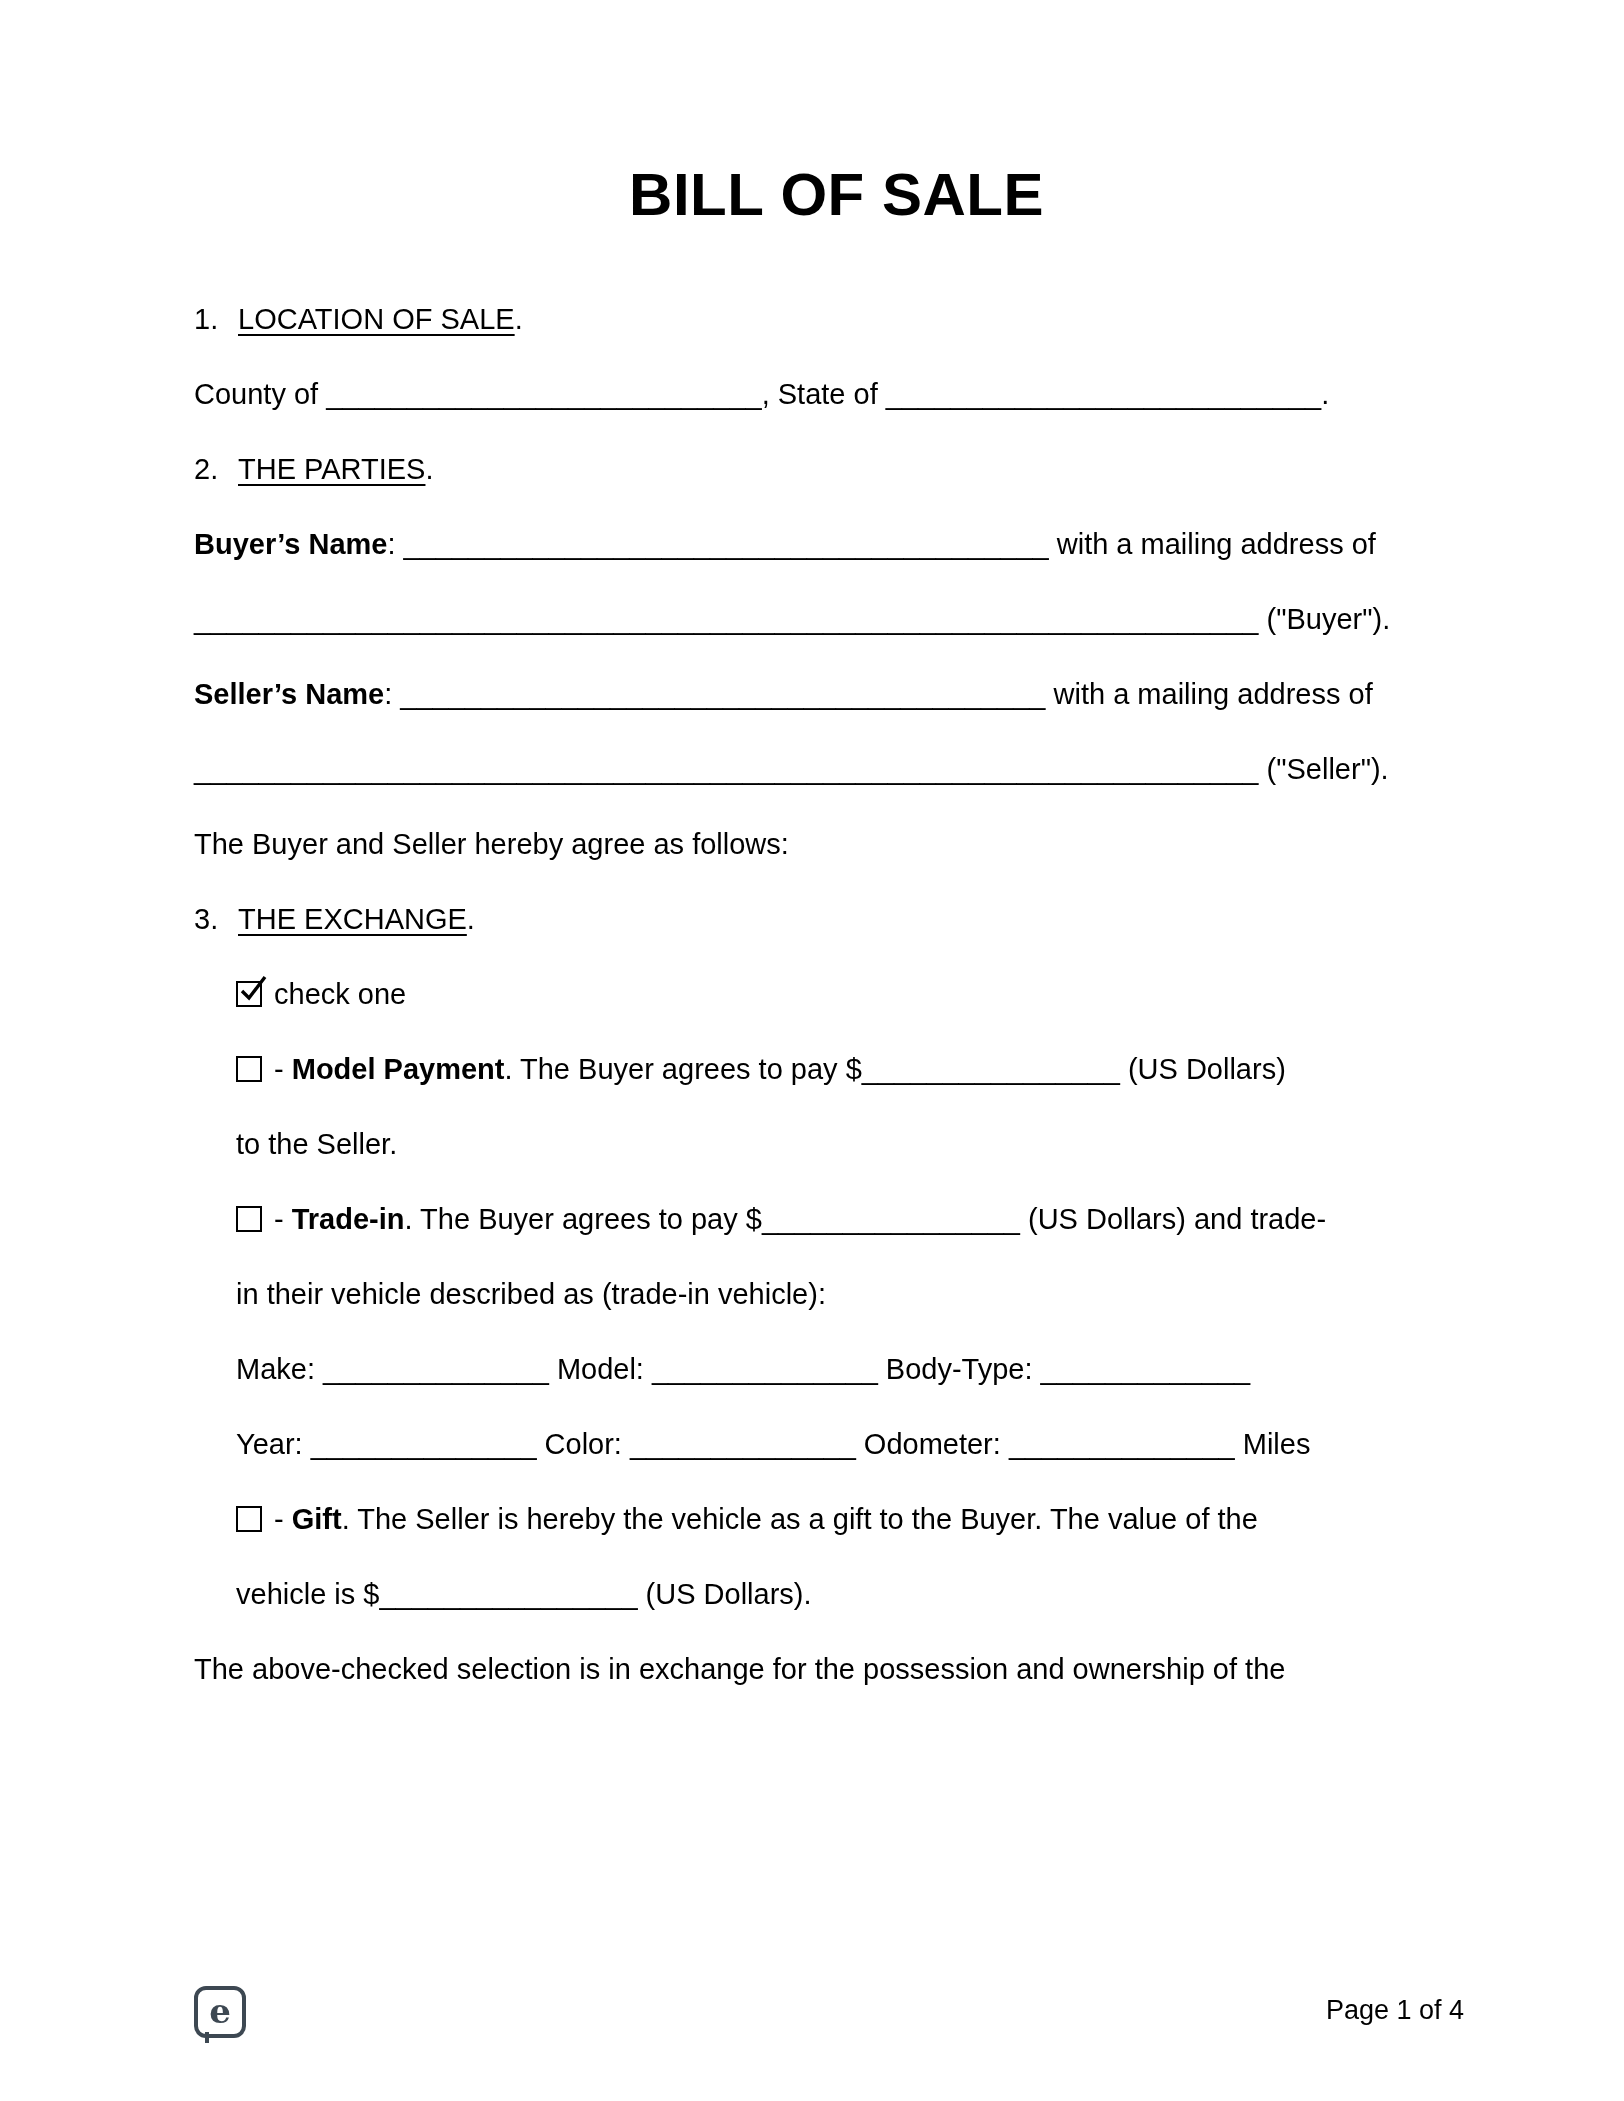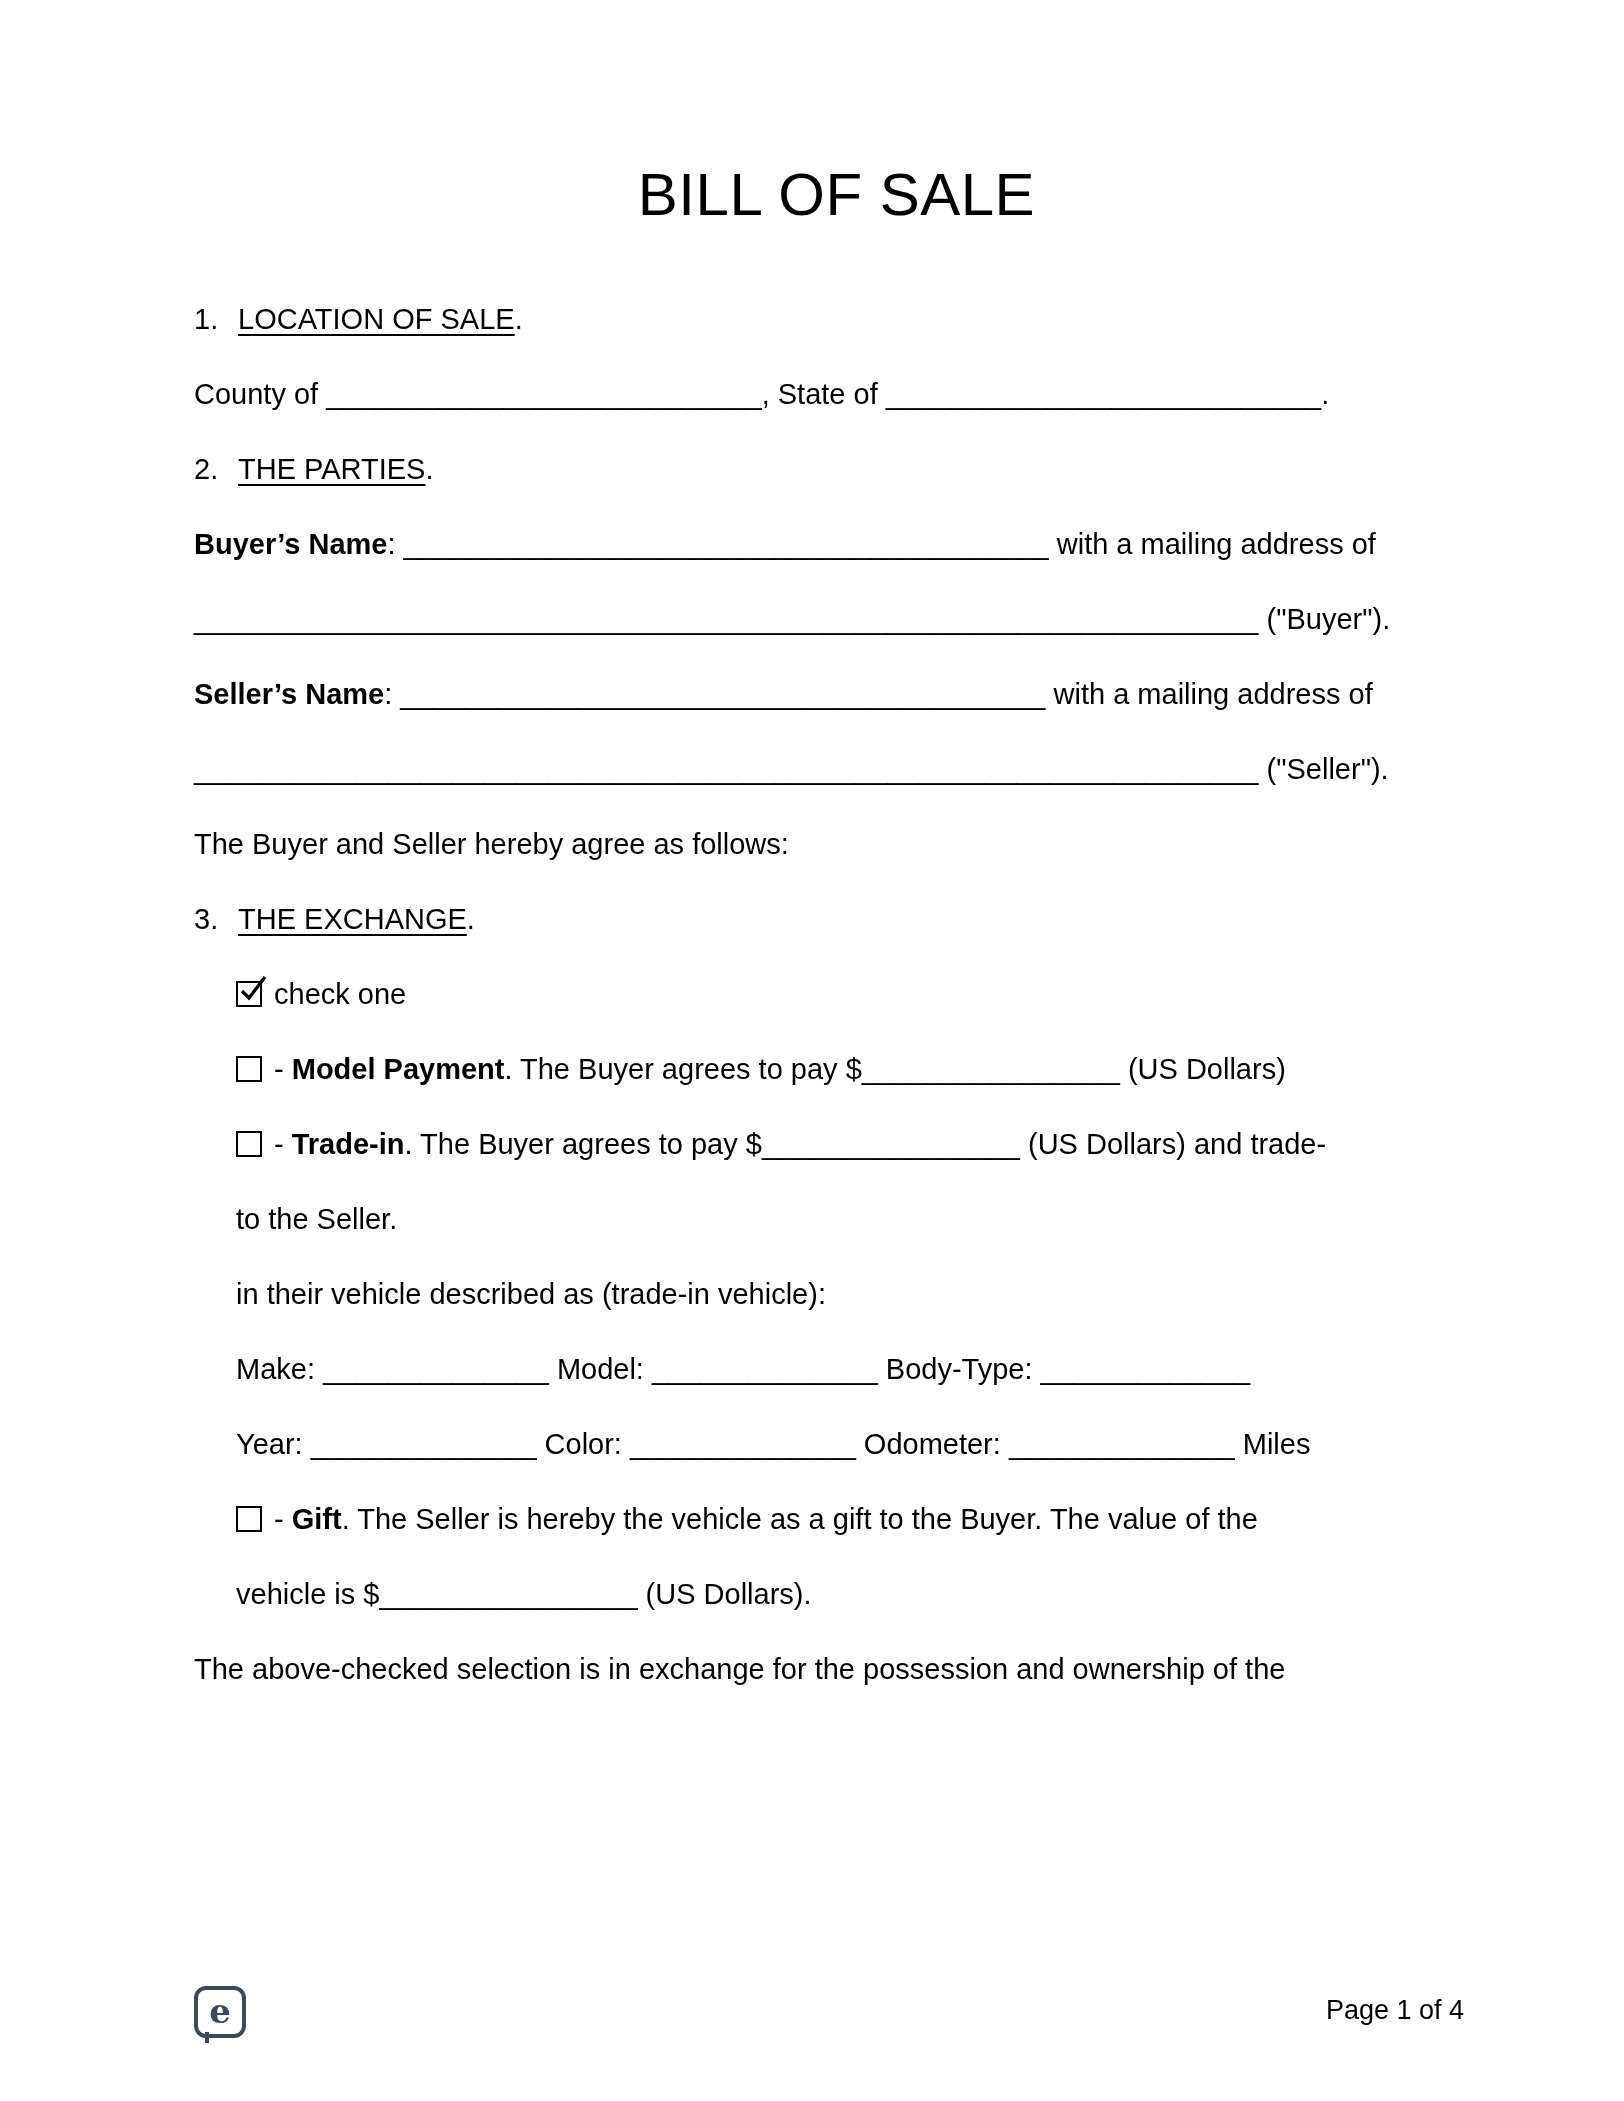--- a/index.html
+++ b/index.html
@@ -13,21 +13,21 @@
     overflow: hidden;
   }
   .content {
     position: absolute;
     left: 194px;
     right: 145px;
     top: 0;
   }
   .title {
     font-size: 60px;
-    font-weight: normal;
+    font-weight: bold;
     text-align: center;
     line-height: 70px;
     margin: 160px 0 52px 0;
     letter-spacing: 0.5px;
   }
   .line {
     font-size: 29px;
     line-height: 75px;
     white-space: pre;
   }
@@ -111,23 +111,23 @@
 
     <div class="line">The Buyer and Seller hereby agree as follows:</div>
 
     <div class="line"><span class="num">3.</span><span class="u">THE EXCHANGE</span><span>.</span></div>
 
     <div class="line indent"><span class="cb"><svg width="34" height="34" viewBox="0 0 34 34">
             <path d="M6 18 L13 25 L29 4" stroke="#000" stroke-width="3.4" fill="none"></path>
           </svg></span><span>check one</span></div>
 
     <div class="line indent"><span class="cb"></span><span>- </span><span class="b">Model Payment</span><span>. The Buyer agrees to pay $________________ (US Dollars)</span></div>
+    <div class="line indent">to the Seller.</div>
+
     <div class="line indent"><span class="cb"></span><span>- </span><span class="b">Trade-in</span><span>. The Buyer agrees to pay $________________ (US Dollars) and trade-</span></div>
-
-    <div class="line indent">to the Seller.</div>
     <div class="line indent">in their vehicle described as (trade-in vehicle):</div>
     <div class="line indent">Make: ______________ Model: ______________ Body-Type: _____________</div>
     <div class="line indent">Year: ______________ Color: ______________ Odometer: ______________ Miles</div>
 
     <div class="line indent"><span class="cb"></span><span>- </span><span class="b">Gift</span><span>. The Seller is hereby the vehicle as a gift to the Buyer. The value of the</span></div>
     <div class="line indent">vehicle is $________________ (US Dollars).</div>
 
     <div class="line">The above-checked selection is in exchange for the possession and ownership of the</div>
 
   </div>

